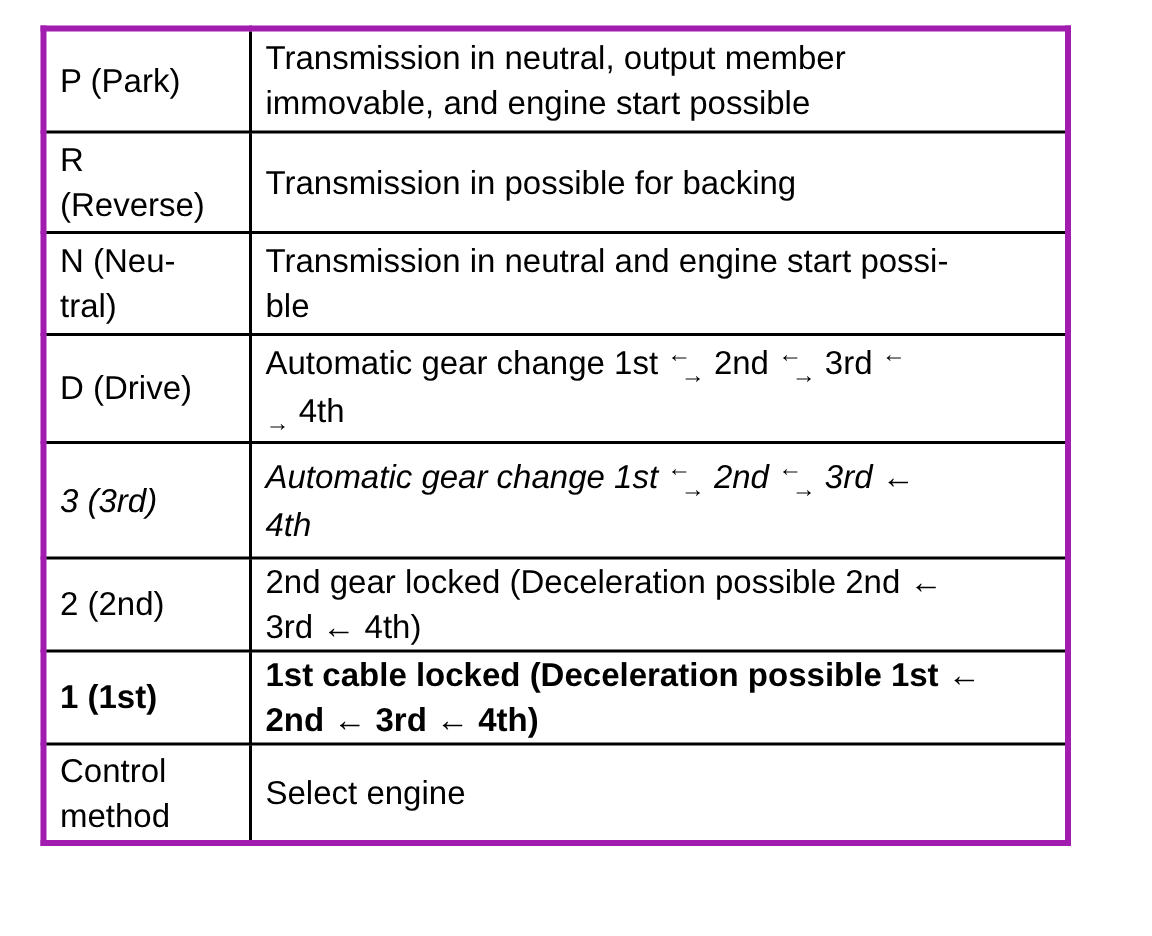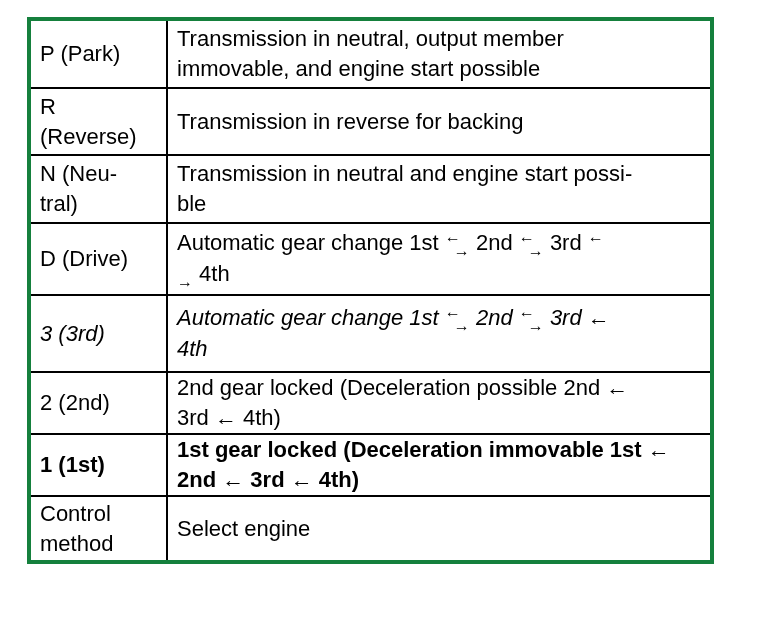--- a/index.html
+++ b/index.html
@@ -17,21 +17,21 @@
   .table-wrap {
     position: absolute;
     left: 27px;
     top: 17px;
   }
   table.gear-table {
     border-collapse: collapse;
     table-layout: fixed;
     width: 683px;
     background: #ffffff;
-    border: 4px solid #15803d;
+    border: 4px solid #a21caf;
   }
   col.c1 { width: 138px; }
   col.c2 { width: 545px; }
   td {
     border: 2px solid #000000;
     padding: 0 6px 0 9px;
     font-size: 22px;
     line-height: 30px;
     color: #000000;
     vertical-align: middle;
@@ -68,21 +68,21 @@
     </colgroup>
     <tbody>
       <tr class="r1">
         <td>P (Park)</td>
         <td>Transmission in neutral, output member
 immovable, and engine start possible</td>
       </tr>
       <tr class="r2">
         <td>R
 (Reverse)</td>
-        <td>Transmission in reverse for backing</td>
+        <td>Transmission in possible for backing</td>
       </tr>
       <tr class="r3">
         <td>N (Neu-
 tral)</td>
         <td>Transmission in neutral and engine start possi-
 ble</td>
       </tr>
       <tr class="r4">
         <td>D (Drive)</td>
         <td>Automatic gear change 1st <span class="pair"><span class="arr up">←</span><span class="arr dn">→</span></span> 2nd <span class="pair"><span class="arr up">←</span><span class="arr dn">→</span></span> 3rd <span class="arr up">←</span>
@@ -93,21 +93,21 @@
         <td>Automatic gear change 1st <span class="pair"><span class="arr up">←</span><span class="arr dn">→</span></span> 2nd <span class="pair"><span class="arr up">←</span><span class="arr dn">→</span></span> 3rd ←
 4th</td>
       </tr>
       <tr class="r6">
         <td>2 (2nd)</td>
         <td>2nd gear locked (Deceleration possible 2nd ←
 3rd ← 4th)</td>
       </tr>
       <tr class="r7">
         <td>1 (1st)</td>
-        <td>1st gear locked (Deceleration immovable 1st ←
+        <td>1st cable locked (Deceleration possible 1st ←
 2nd ← 3rd ← 4th)</td>
       </tr>
       <tr class="r8">
         <td>Control
 method</td>
         <td>Select engine</td>
       </tr>
     </tbody>
   </table>
 </div>

